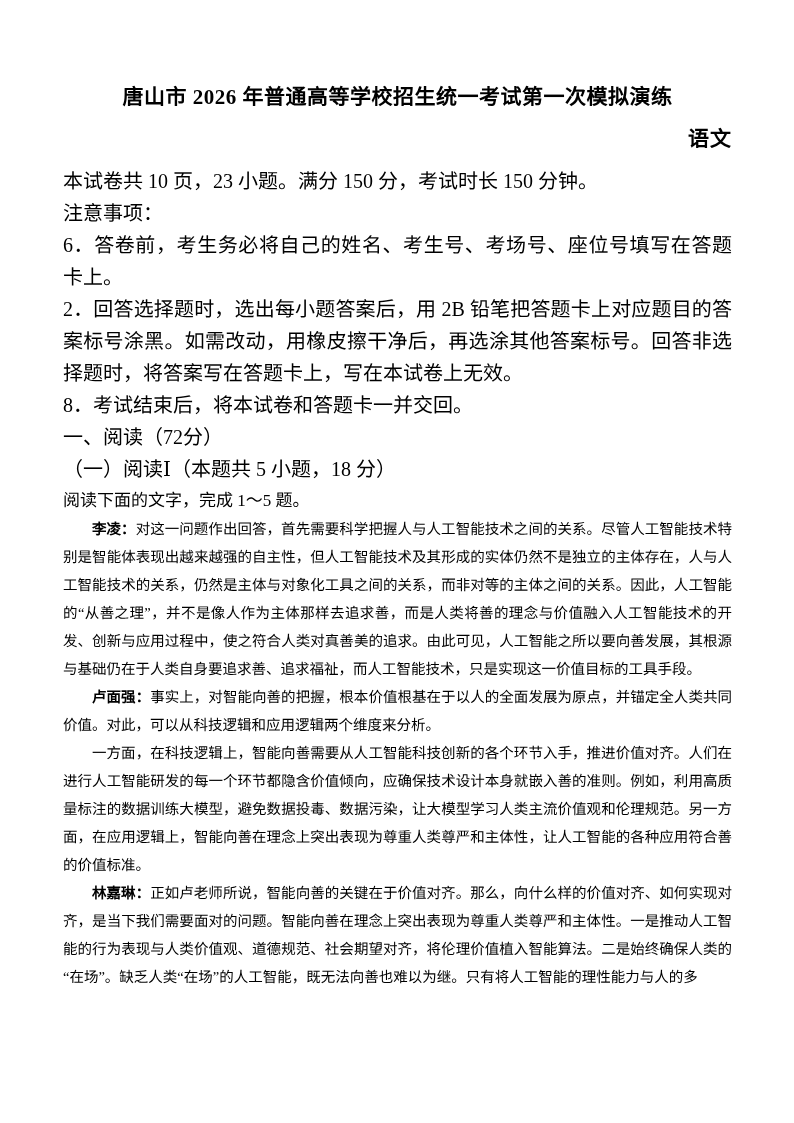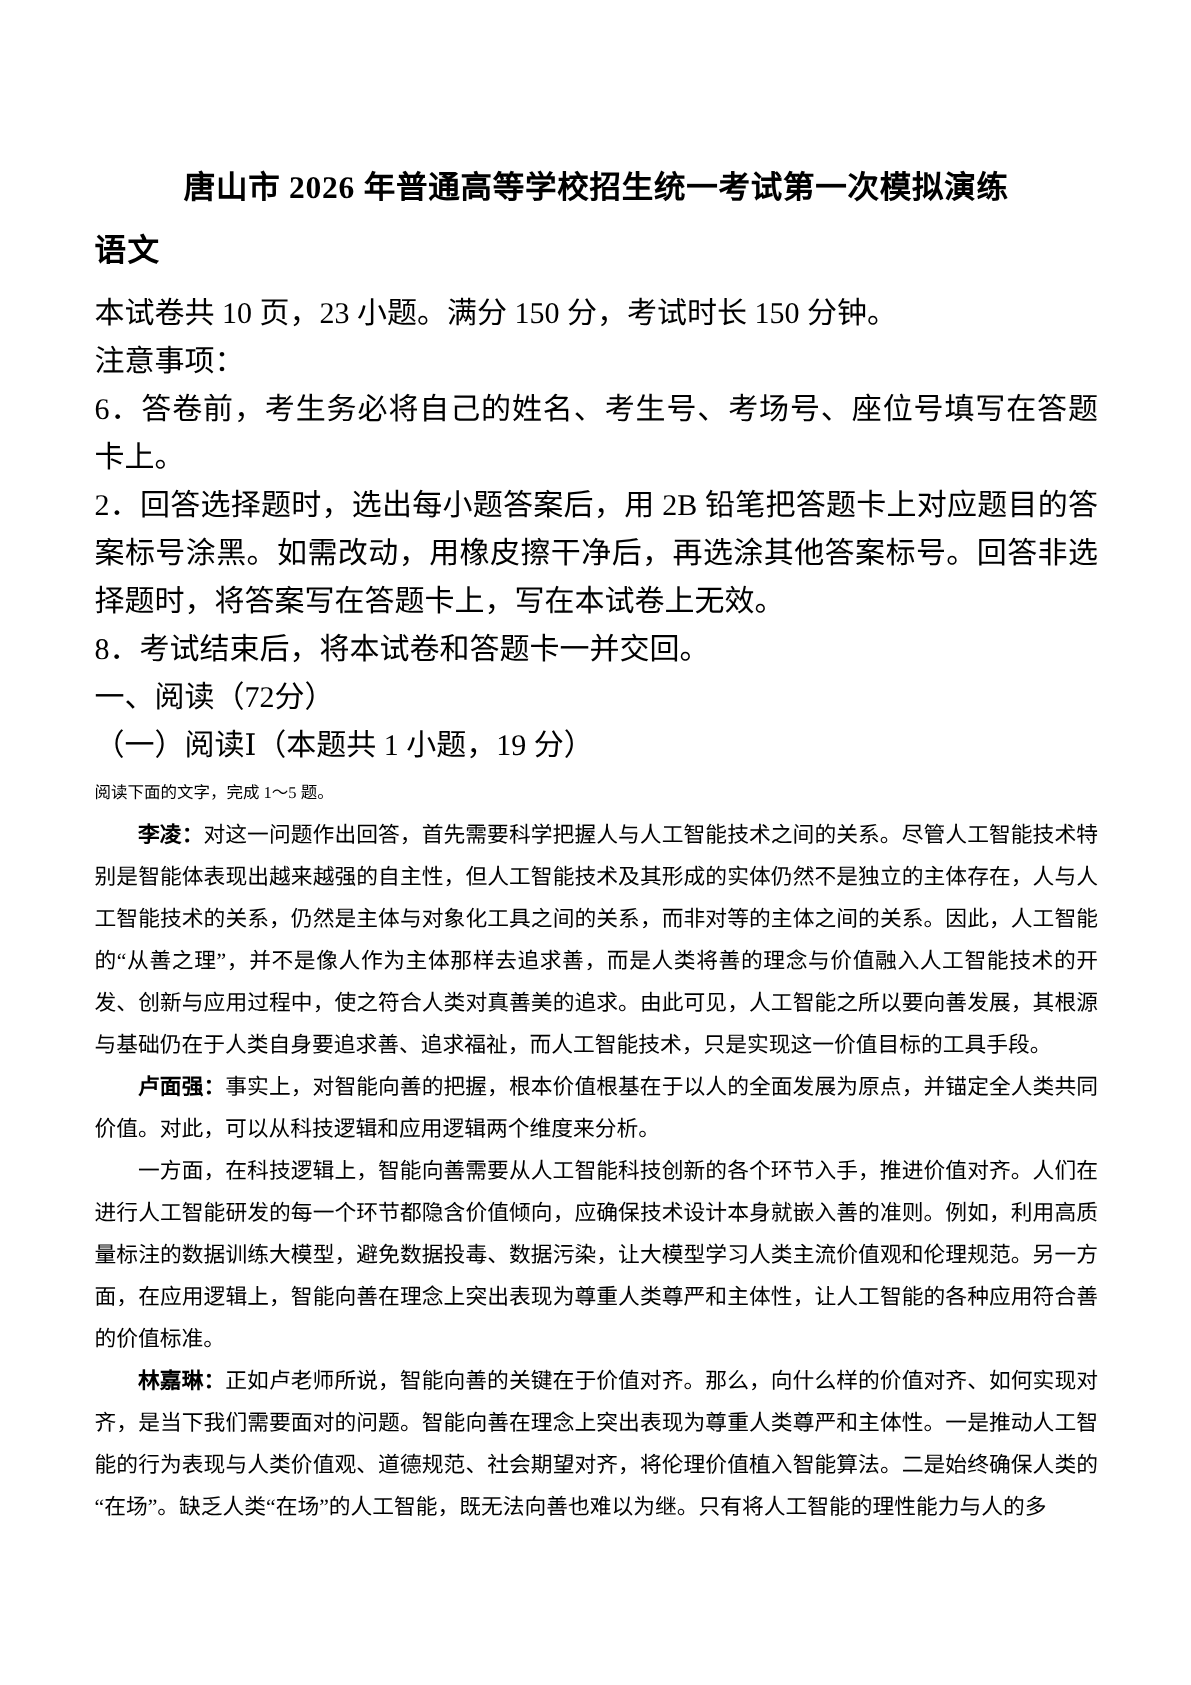--- a/index.html
+++ b/index.html
@@ -11,49 +11,49 @@
     width: 794px;
     height: 1123px;
     overflow: hidden;
     color: #000000;
     font-family: "Liberation Serif", "DejaVu Serif", serif;
   }
   .sheet {
     box-sizing: border-box;
     width: 794px;
     height: 1123px;
-    padding: 112px 62px 0 63px;
+    padding: 84px 62px 0 63px;
   }
   .doc-title {
     margin: 0 0 15px 0;
     font-size: 21px;
     font-weight: bold;
     text-align: center;
     line-height: 27px;
     letter-spacing: 0.5px;
   }
   .doc-subtitle {
     margin: 0 0 12px 0;
     font-size: 21px;
     font-weight: bold;
-    text-align: left;
+    text-align: right;
     line-height: 27px;
     letter-spacing: 1px;
   }
   .bold-block {
     margin: 0;
     font-size: 20px;
     font-weight: normal;
     line-height: 32px;
     text-align: justify;
     text-justify: inter-ideograph;
   }
   .instruction {
     margin: 2px 0 0 0;
-    font-size: 11px;
+    font-size: 17px;
     font-weight: normal;
     line-height: 28px;
   }
   .para {
     margin: 0;
     font-size: 14.5px;
     line-height: 28px;
     text-indent: 2em;
     text-align: justify;
     text-justify: inter-ideograph;
@@ -75,21 +75,21 @@
   <p class="bold-block">注意事项：</p>
 
   <p class="bold-block">6．答卷前，考生务必将自己的姓名、考生号、考场号、座位号填写在答题卡上。</p>
 
   <p class="bold-block">2．回答选择题时，选出每小题答案后，用 2B 铅笔把答题卡上对应题目的答案标号涂黑。如需改动，用橡皮擦干净后，再选涂其他答案标号。回答非选择题时，将答案写在答题卡上，写在本试卷上无效。</p>
 
   <p class="bold-block">8．考试结束后，将本试卷和答题卡一并交回。</p>
 
   <p class="bold-block">一、阅读（72分）</p>
 
-  <p class="bold-block">（一）阅读Ⅰ（本题共 1 小题，19 分）</p>
+  <p class="bold-block">（一）阅读Ⅰ（本题共 5 小题，18 分）</p>
 
   <p class="instruction">阅读下面的文字，完成 1～5 题。</p>
 
 
   <p class="para"><span class="speaker">李凌：</span><span>对这一问题作出回答，首先需要科学把握人与人工智能技术之间的关系。尽管人工智能技术特别是智能体表现出越来越强的自主性，但人工智能技术及其形成的实体仍然不是独立的主体存在，人与人工智能技术的关系，仍然是主体与对象化工具之间的关系，而非对等的主体之间的关系。因此，人工智能的“从善之理”，并不是像人作为主体那样去追求善，而是人类将善的理念与价值融入人工智能技术的开发、创新与应用过程中，使之符合人类对真善美的追求。由此可见，人工智能之所以要向善发展，其根源与基础仍在于人类自身要追求善、追求福祉，而人工智能技术，只是实现这一价值目标的工具手段。</span></p>
 
   <p class="para"><span class="speaker">卢面强：</span><span>事实上，对智能向善的把握，根本价值根基在于以人的全面发展为原点，并锚定全人类共同价值。对此，可以从科技逻辑和应用逻辑两个维度来分析。</span></p>
 
   <p class="para"><span>一方面，在科技逻辑上，智能向善需要从人工智能科技创新的各个环节入手，推进价值对齐。人们在进行人工智能研发的每一个环节都隐含价值倾向，应确保技术设计本身就嵌入善的准则。例如，利用高质量标注的数据训练大模型，避免数据投毒、数据污染，让大模型学习人类主流价值观和伦理规范。另一方面，在应用逻辑上，智能向善在理念上突出表现为尊重人类尊严和主体性，让人工智能的各种应用符合善的价值标准。</span></p>
 

